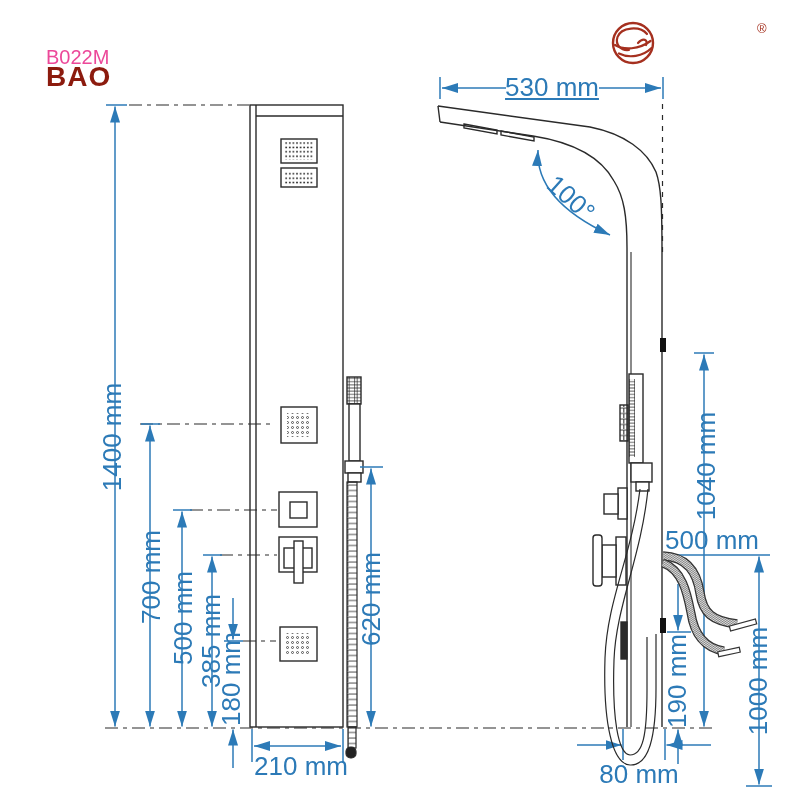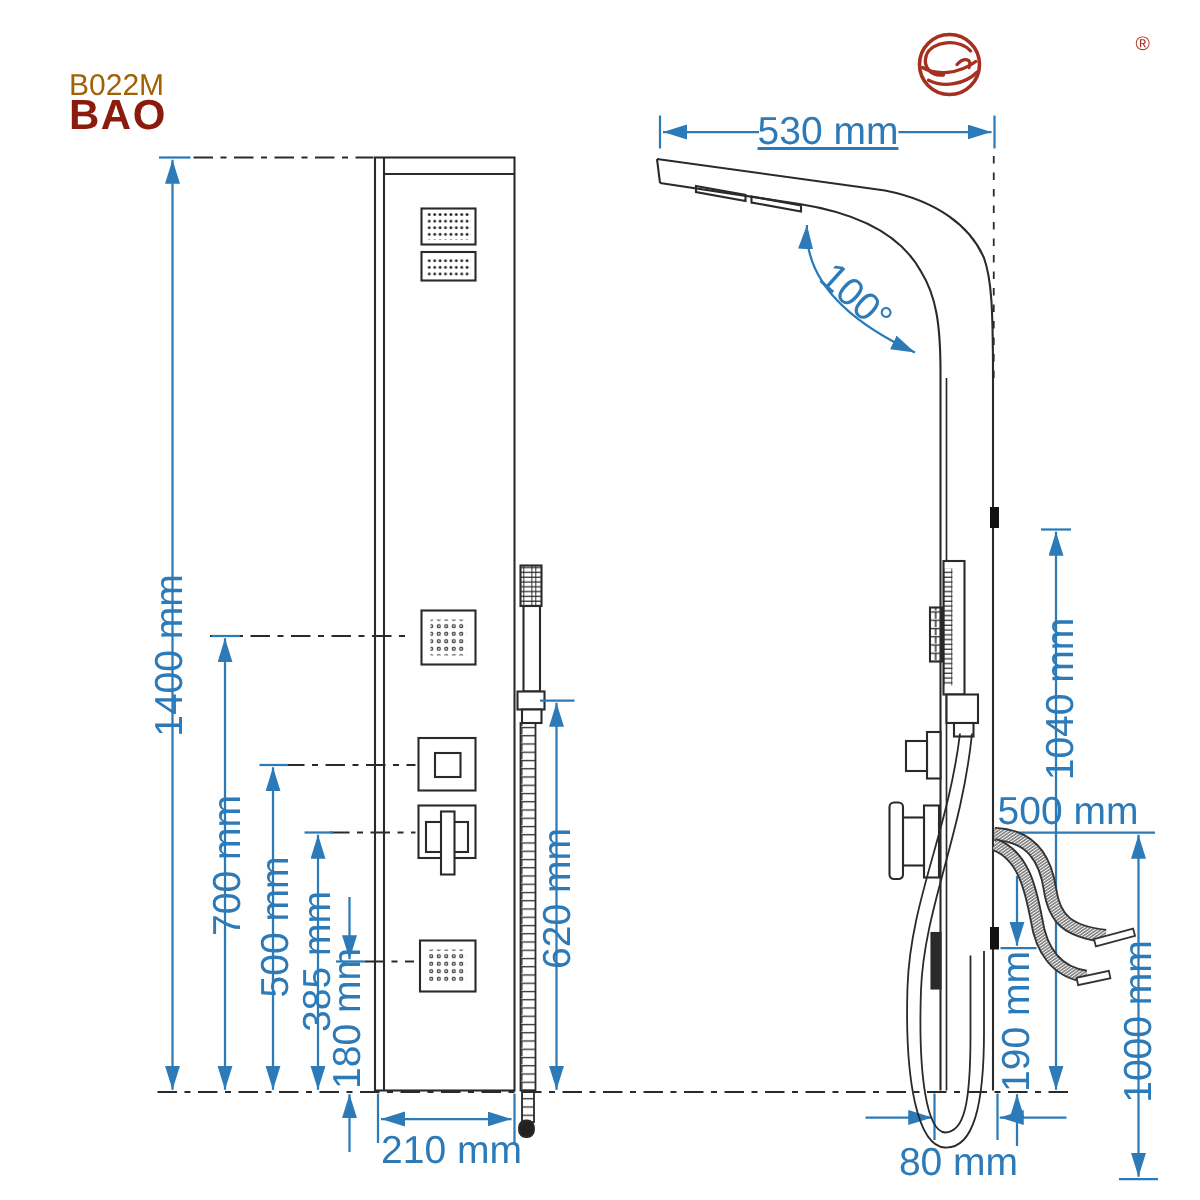--- a/index.html
+++ b/index.html
@@ -4,21 +4,21 @@
 <style>
   html,body{margin:0;padding:0;background:#fff;}
   .stage{position:relative;width:800px;height:800px;background:#fff;overflow:hidden;
          font-family:"Liberation Sans",sans-serif;}
   .stage svg{position:absolute;left:0;top:0;}
   .lbl{position:absolute;color:#2c7ab7;font-size:26px;white-space:nowrap;line-height:1;}
   .lbl.v{transform:translate(-50%,-50%) rotate(-90deg);}
   .lbl.h{transform:translate(-50%,-50%);}
   .lbl.a42{transform:translate(-50%,-50%) rotate(42deg);}
   .title{left:46px;top:18px;font-size:28px;font-weight:bold;color:#8c1b0e;letter-spacing:1px;margin-top:45px;}
-  .code{left:46px;top:47px;font-size:20px;color:#a16207;}
+  .code{left:46px;top:47px;font-size:20px;color:#ec4899;}
   .logo-text{left:659px;top:27px;font-size:30px;font-weight:bold;color:#a5301f;letter-spacing:0.5px;}
   .logo-reg{left:757px;top:22px;font-size:13px;color:#a5301f;}
 </style>
 </head>
 <body>
 
 <div class="stage">
 
   <div class="lbl title">BAO</div>
   <div class="lbl code">B022M</div>

